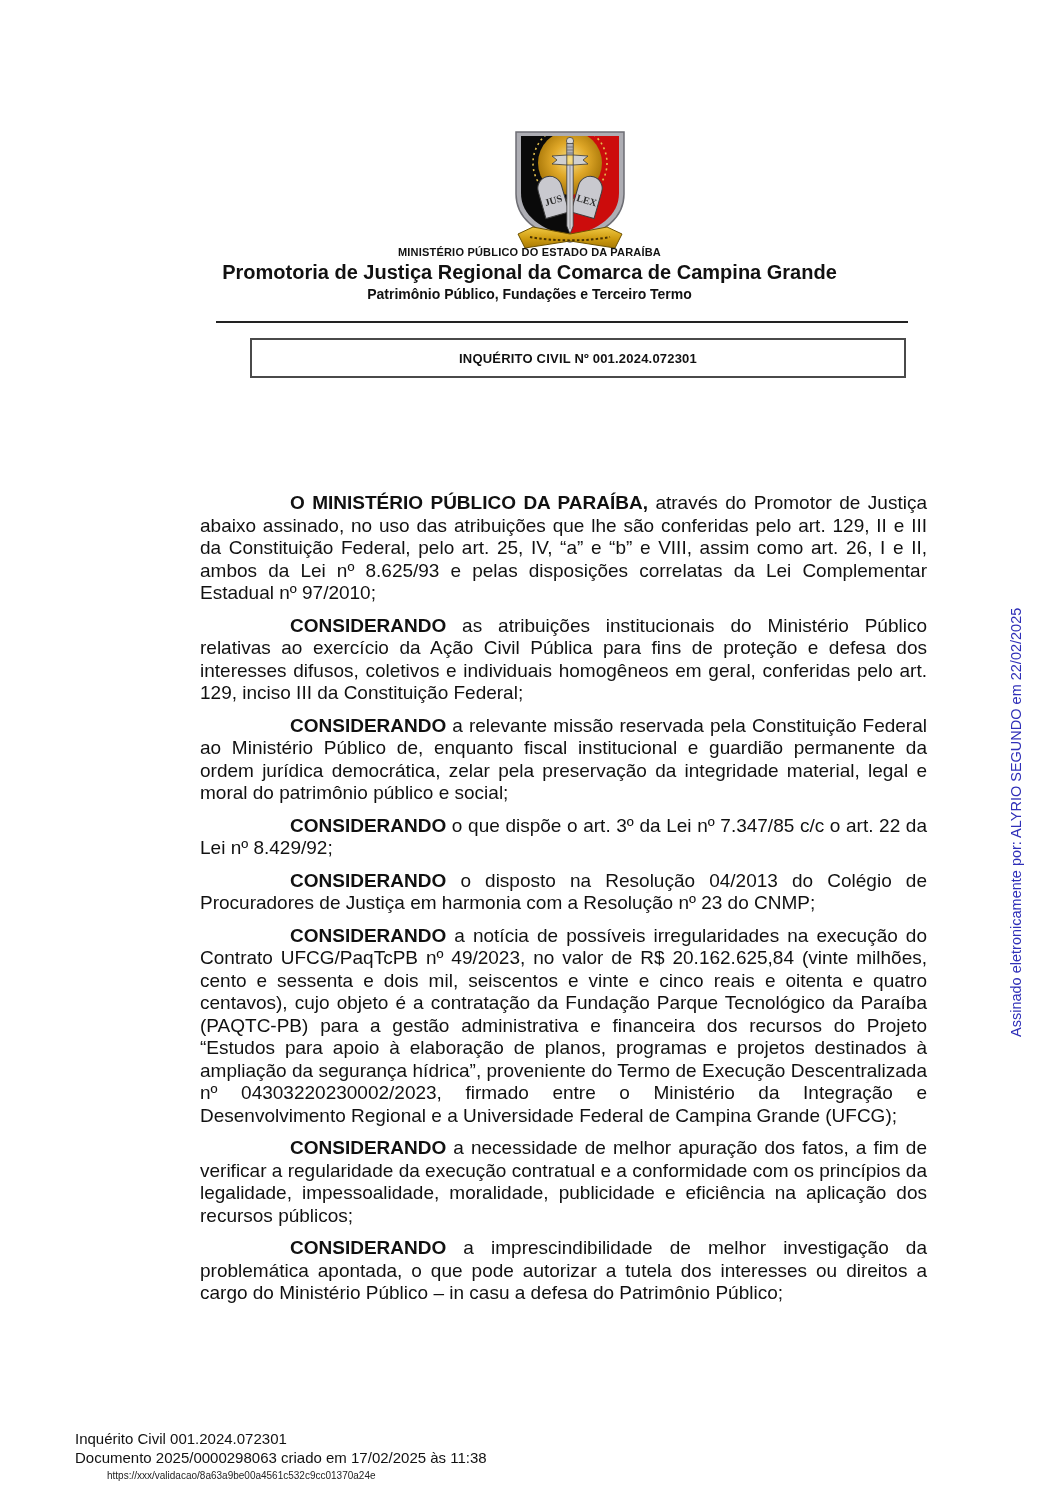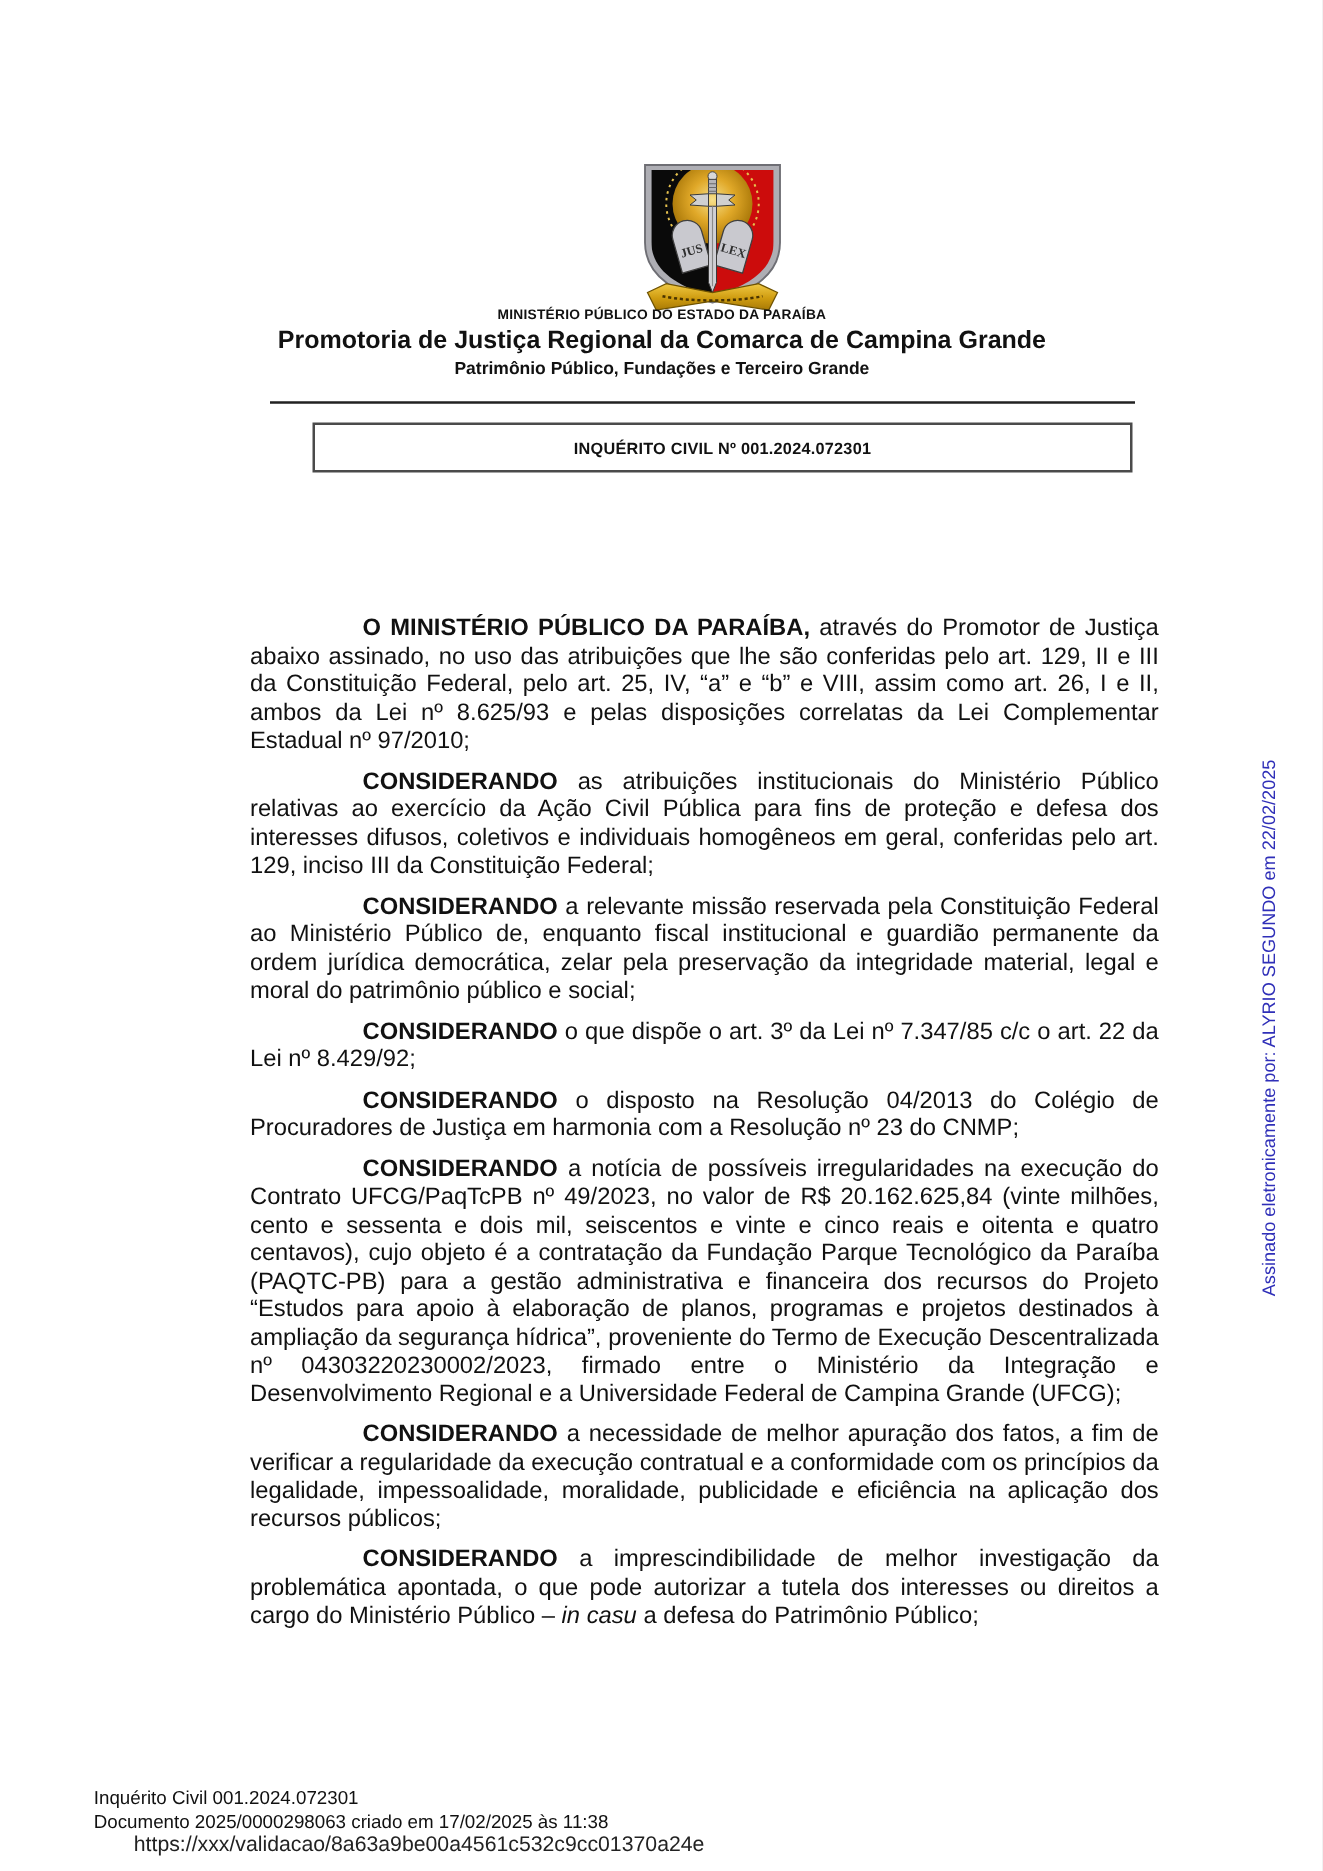--- a/index.html
+++ b/index.html
@@ -36,33 +36,33 @@
     font-size:17px;font-weight:bold;text-decoration:underline;
   }
 
   
   .content{
     position:absolute;left:200px;top:492px;width:727px;
     font-size:19px;line-height:22.5px;text-align:justify;
   }
   .content p{margin:0 0 10px 0;text-indent:90px;}
   .lead{font-weight:bold;}
-  .it{font-style:italic;}
+  .it{}
 
   
   .signature{
     position:absolute;left:1008px;top:545px;height:492px;
     writing-mode:vertical-rl;transform:rotate(180deg);
     font-size:14.5px;color:#2f2fb8;white-space:nowrap;
   }
 
   
   .footer{position:absolute;left:75px;top:1429px;}
   .footer-line{font-size:15px;line-height:19px;}
-  .footer-url{font-size:17px;line-height:17px;color:#222;padding-left:32px;}
+  .footer-url{font-size:10px;line-height:17px;color:#222;padding-left:32px;}
 </style>
 </head>
 <body>
 
 <div class="page">
 
   <div class="emblem">
     <svg width="116" height="124" viewBox="0 0 116 124">
       <defs>
         <radialGradient id="sunGrad" cx="50%" cy="45%" r="60%">
@@ -113,21 +113,21 @@
       <g>
         <path d="M6,104 L21,97 L58,104 L95,97 L110,104 L103,118 L58,111 L13,118 Z" fill="url(#goldRibbon)" stroke="#6e5200" stroke-width="1"></path>
         <path d="M18,107 C40,111.5 76,111.5 98,107" fill="none" stroke="#4a3400" stroke-width="2" stroke-dasharray="2.5,2.2"></path>
       </g>
     </svg>
   </div>
 
   <div class="header-text">
     <div class="header-org">MINISTÉRIO PÚBLICO DO ESTADO DA PARAÍBA</div>
     <div class="header-unit">Promotoria de Justiça Regional da Comarca de Campina Grande</div>
-    <div class="header-sector">Patrimônio Público, Fundações e Terceiro Grande</div>
+    <div class="header-sector">Patrimônio Público, Fundações e Terceiro Termo</div>
   </div>
   <div class="header-divider"></div>
 
   <div class="case-box">
     <span>INQUÉRITO CIVIL Nº 001.2024.072301</span>
   </div>
 
 
   <div class="content">
     <p><span class="lead">O MINISTÉRIO PÚBLICO DA PARAÍBA,</span><span> através do Promotor de Justiça abaixo assinado, no uso das atribuições que lhe são conferidas pelo art. 129, II e III da Constituição Federal, pelo art. 25, IV, “a” e “b” e VIII, assim como art. 26, I e II, ambos da Lei nº 8.625/93 e pelas disposições correlatas da Lei Complementar Estadual nº 97/2010;</span></p>

